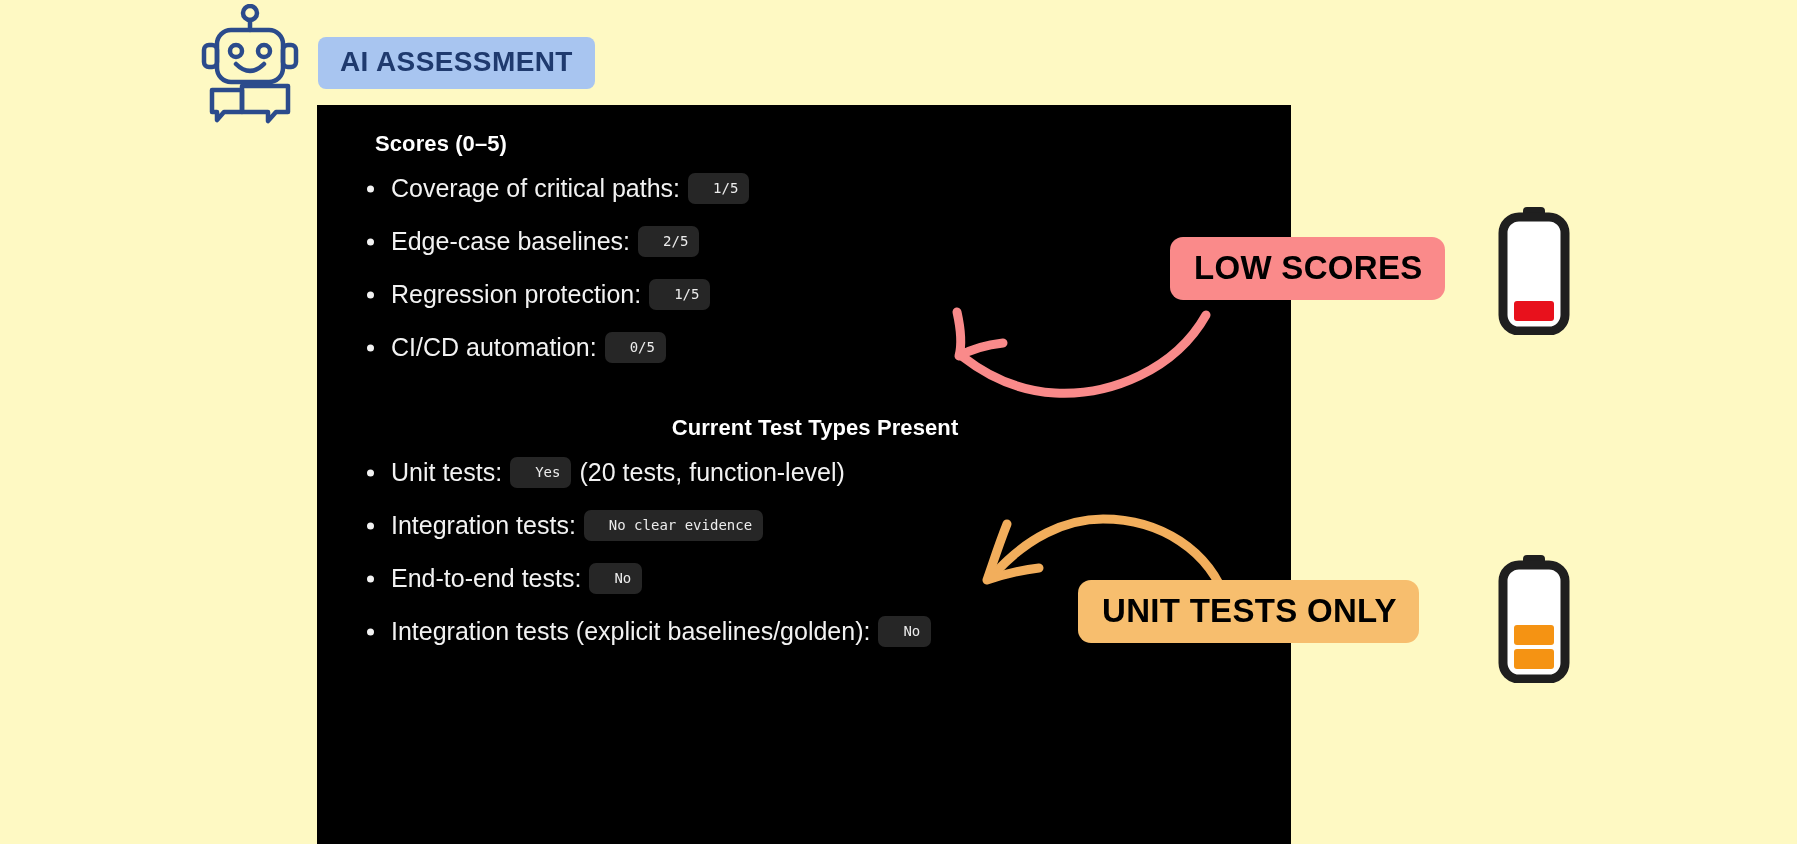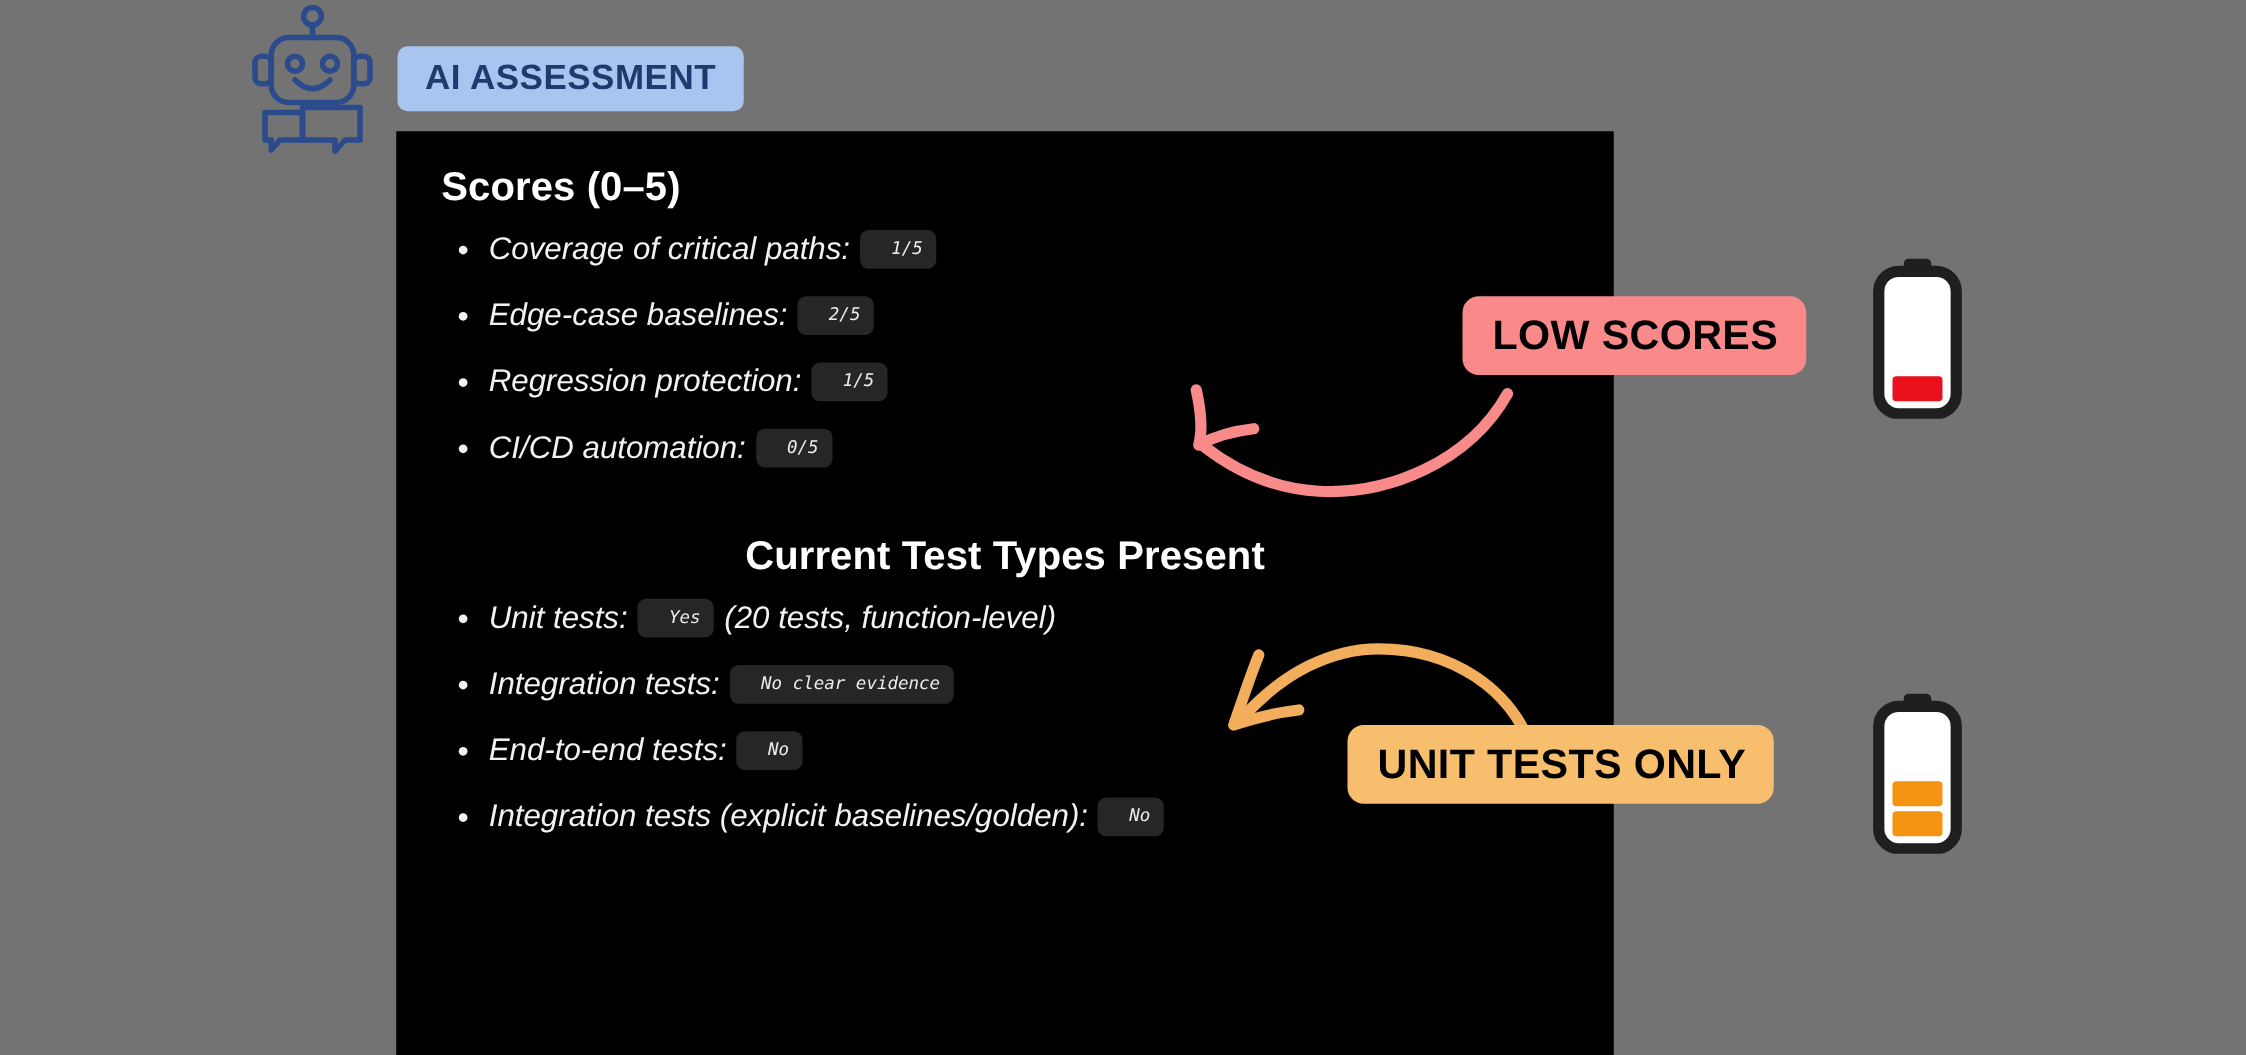--- a/index.html
+++ b/index.html
@@ -10,21 +10,21 @@
     height: 844px;
     background: #ffffff;
     font-family: "Liberation Sans", sans-serif;
     overflow: hidden;
   }
 
   #stage {
     position: relative;
     width: 1797px;
     height: 844px;
-    background: #737373;
+    background: #fef9c3;
   }
 
   
   .robot-icon {
     position: absolute;
     left: 196px;
     top: 4px;
     width: 108px;
     height: 120px;
   }
@@ -52,34 +52,34 @@
     top: 105px;
     width: 974px;
     height: 739px;
     background: #000000;
     padding: 26px 36px 0 36px;
     overflow: hidden;
   }
 
   .section-heading {
     color: #ffffff;
-    font-size: 32px;
+    font-size: 22px;
     font-weight: 700;
     letter-spacing: 0.1px;
     margin-bottom: 16px;
+    margin-left: 22px;
   }
 
   .heading-types {
     margin-top: 52px;
     text-align: center;
   }
 
   ul.bullet-list {
     list-style: none;
-    font-style: italic;
   }
 
   ul.bullet-list li {
     position: relative;
     color: #f2f2f2;
     font-size: 25px;
     line-height: 1;
     padding-left: 38px;
     margin-bottom: 22px;
     display: flex;

